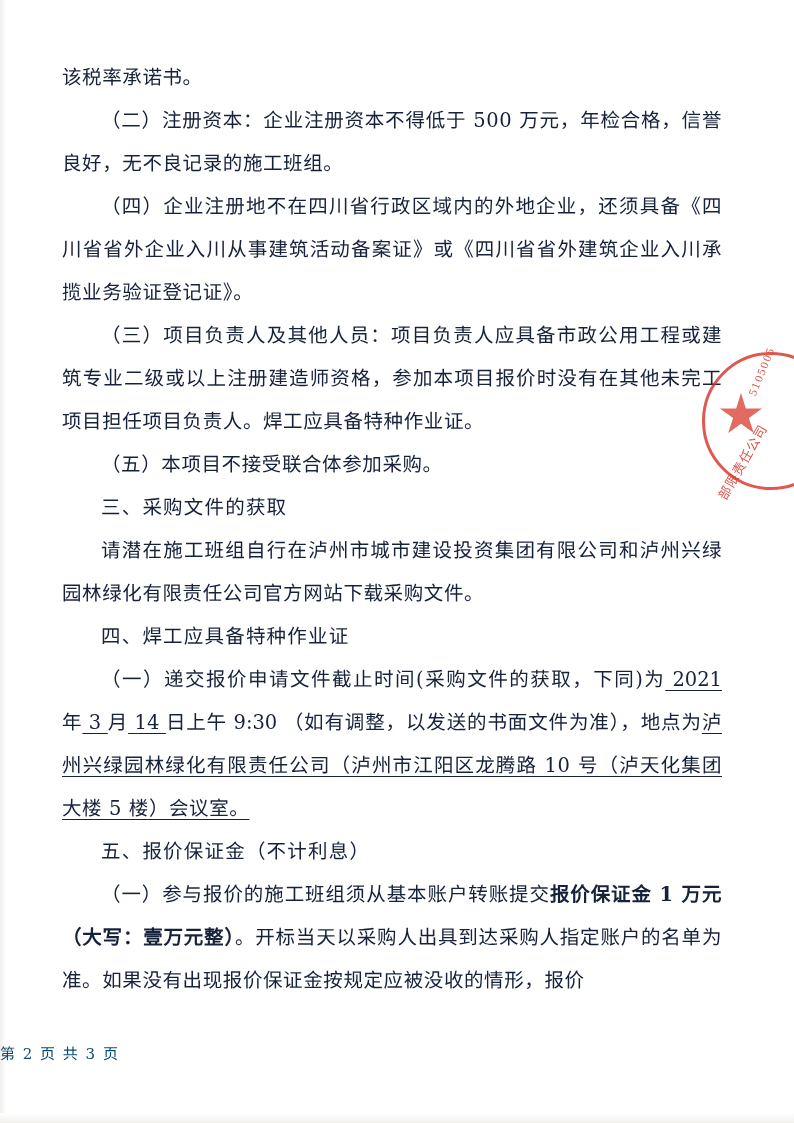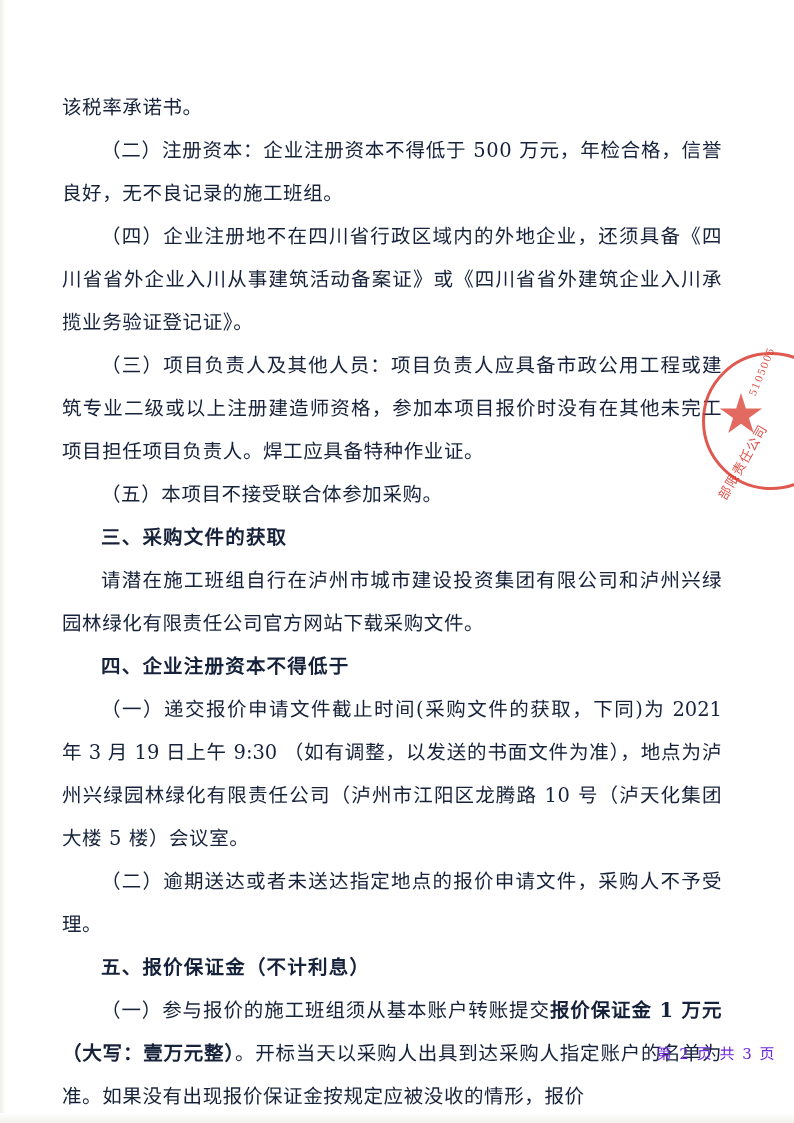--- a/index.html
+++ b/index.html
@@ -13,60 +13,61 @@
     font-family: "DejaVu Serif", "Liberation Serif", serif;
     color: #1a1a2e;
     position: relative;
     overflow: hidden;
   }
   .page {
     position: relative;
     width: 794px;
     height: 1123px;
     box-sizing: border-box;
-    padding: 86px 72px 0 62px;
+    padding: 56px 72px 0 62px;
   }
   .doc-body {
     font-size: 19.5px;
     line-height: 43px;
     letter-spacing: 0.6px;
     color: #16213a;
   }
   p {
     margin: 0;
     text-align: justify;
     text-justify: inter-ideograph;
   }
   .indent {
     text-indent: 39px;
   }
   .heading {
     text-indent: 39px;
-    font-weight: bold;
+    font-weight: normal;
     letter-spacing: 1.2px;
   }
   .bold {
     font-weight: bold;
   }
   .ul {
+    text-decoration: underline;
     text-underline-offset: 4px;
   }
   .num {
     font-family: "DejaVu Serif", "Liberation Serif", serif;
     letter-spacing: 0px;
   }
   .footer {
     position: absolute;
     left: 0;
-    right: 18px;
+    right: 7px;
     bottom: 60px;
-    text-align: right;
+    text-align: left;
     font-size: 15px;
     letter-spacing: 1.5px;
-    color: #6d28d9;
+    color: #0c4a6e;
   }
   
   .seal {
     position: absolute;
     right: -46px;
     top: 352px;
     width: 132px;
     height: 132px;
     border: 3px solid #d8352a;
     border-radius: 50%;
@@ -137,25 +138,24 @@
     <p class="indent">（四）企业注册地不在四川省行政区域内的外地企业，还须具备《四川省省外企业入川从事建筑活动备案证》或《四川省省外建筑企业入川承揽业务验证登记证》。</p>
 
     <p class="indent">（三）项目负责人及其他人员：项目负责人应具备市政公用工程或建筑专业二级或以上注册建造师资格，参加本项目报价时没有在其他未完工项目担任项目负责人。焊工应具备特种作业证。</p>
 
     <p class="indent">（五）本项目不接受联合体参加采购。</p>
 
     <p class="heading">三、采购文件的获取</p>
 
     <p class="indent">请潜在施工班组自行在泸州市城市建设投资集团有限公司和泸州兴绿园林绿化有限责任公司官方网站下载采购文件。</p>
 
-    <p class="heading">四、企业注册资本不得低于</p>
+    <p class="heading">四、焊工应具备特种作业证</p>
 
-    <p class="indent"><span>（一）递交报价申请文件截止时间(采购文件的获取，下同)为</span><span class="ul num"> 2021 </span><span>年</span><span class="ul num"> 3 </span><span>月</span><span class="ul num"> 19 </span><span>日上午</span><span class="num"> 9:30 </span><span>（如有调整，以发送的书面文件为准），地点为</span><span class="ul">泸州兴绿园林绿化有限责任公司（泸州市江阳区龙腾路 10 号（泸天化集团大楼 5 楼）会议室。</span></p>
+    <p class="indent"><span>（一）递交报价申请文件截止时间(采购文件的获取，下同)为</span><span class="ul num"> 2021 </span><span>年</span><span class="ul num"> 3 </span><span>月</span><span class="ul num"> 14 </span><span>日上午</span><span class="num"> 9:30 </span><span>（如有调整，以发送的书面文件为准），地点为</span><span class="ul">泸州兴绿园林绿化有限责任公司（泸州市江阳区龙腾路 10 号（泸天化集团大楼 5 楼）会议室。</span></p>
 
-    <p class="indent">（二）逾期送达或者未送达指定地点的报价申请文件，采购人不予受理。</p>
 
     <p class="heading">五、报价保证金（不计利息）</p>
 
     <p class="indent"><span>（一）参与报价的施工班组须从基本账户转账提交</span><span class="bold">报价保证金 1 万元（大写：壹万元整）</span><span>。开标当天以采购人出具到达采购人指定账户的名单为准。如果没有出现报价保证金按规定应被没收的情形，报价</span></p>
 
   </div>
 
   <div class="seal">
     <div class="star"></div>
   </div>

